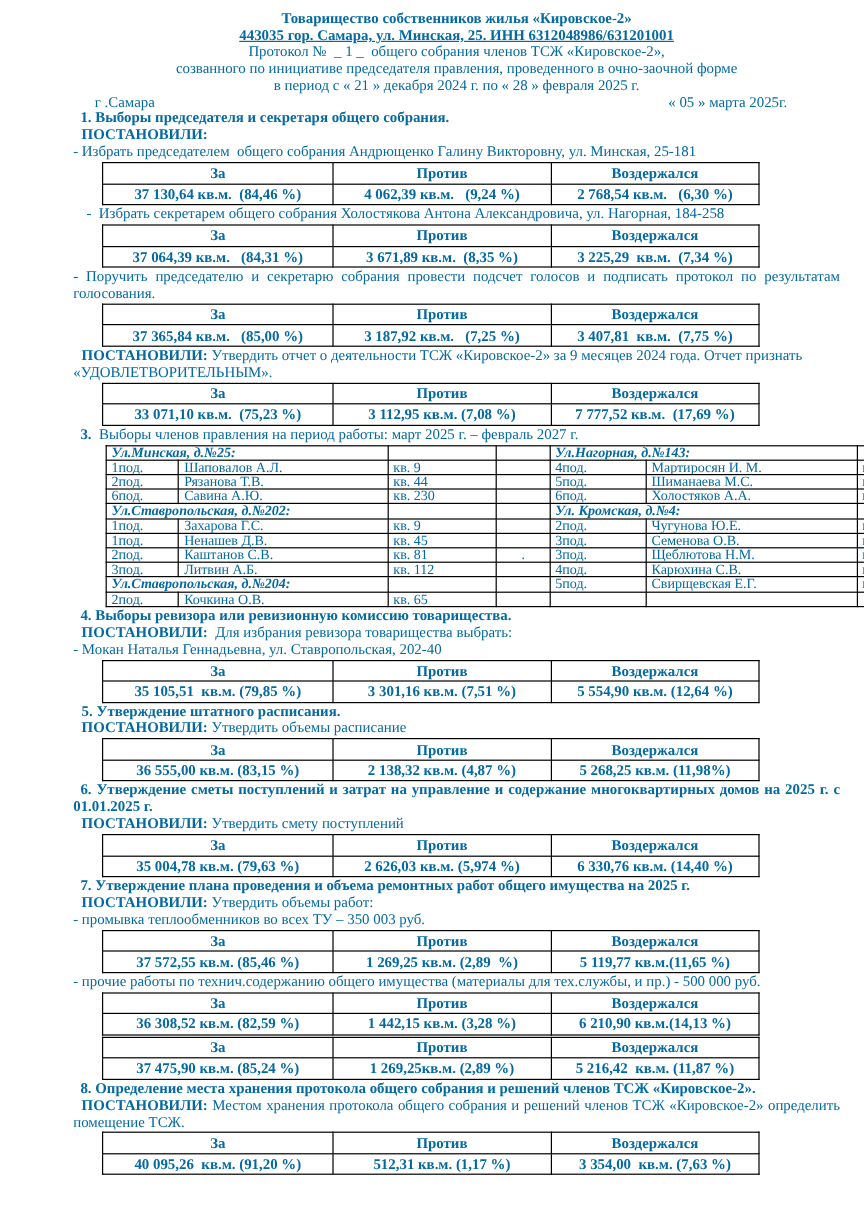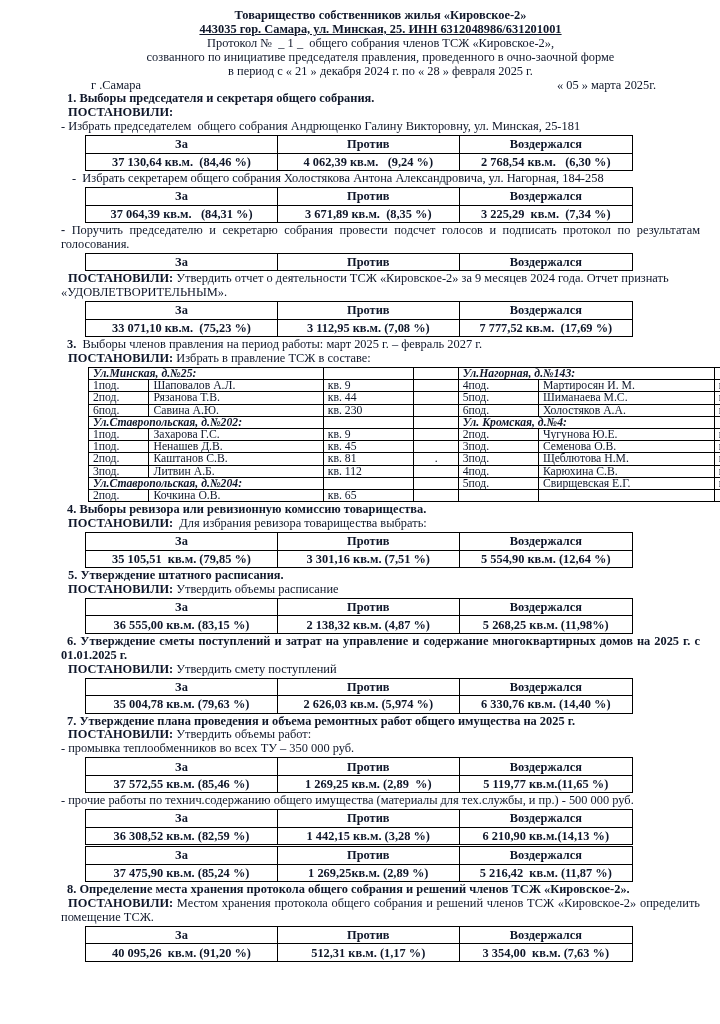--- a/index.html
+++ b/index.html
@@ -1,32 +1,32 @@
 <!DOCTYPE html>
 <html lang="ru"><head>
 <meta charset="utf-8">
 <style>
   html,body{margin:0;padding:0;background:#ffffff;}
   .page{
     position:relative;width:720px;height:1024px;box-sizing:border-box;
-    padding:9px 20px 0 61px;overflow:hidden;background:#ffffff;color:#0f172a;
+    padding:9px 20px 0 61px;overflow:hidden;background:#ffffff;color:#0369a1;
     font-family:"Liberation Serif","DejaVu Serif",serif;
     font-size:12.4px;line-height:13.9px;
   }
   .c{text-align:center;}
   .b{font-weight:bold;}
   .u{text-decoration:underline;}
   p{margin:0;padding:0;}
   .pw{white-space:pre-wrap;}
   .ind6{text-indent:6px;}
   .ind8{text-indent:7px;}
   .ind10{text-indent:11px;}
   .just{text-align:justify;}
   .row-between{display:flex;justify-content:space-between;}
-  .place{margin-left:30px;}
+  .place{margin-left:18px;}
   .date{margin-right:44px;}
   
   table.vt{
     border-collapse:collapse;table-layout:fixed;width:548px;margin:1px 0 1px 24px;
   }
   table.vt td{
     border:1px solid #000;text-align:center;vertical-align:middle;
     font-weight:bold;font-size:12.4px;height:16.5px;line-height:14px;
     padding:0 2px;white-space:pre-wrap;overflow:hidden;
   }
@@ -111,20 +111,25 @@
         <col style="width:35.1%">
         <col style="width:33.2%">
         <col>
       </colgroup>
     <tbody>
       <tr>
         <td>За</td>
         <td>Против</td>
         <td>Воздержался</td>
       </tr>
+      <tr>
+        <td>37 365,84 кв.м.   (85,00 %)</td>
+        <td>3 187,92 кв.м.   (7,25 %)</td>
+        <td>3 407,81  кв.м.  (7,75 %)</td>
+      </tr>
     </tbody>
   </table>
 
   <p class="ind8"><b>ПОСТАНОВИЛИ:</b><span> Утвердить отчет о деятельности ТСЖ «Кировское-2» за 9 месяцев 2024 года. Отчет признать «УДОВЛЕТВОРИТЕЛЬНЫМ».</span></p>
 
   <table class="vt">
     <colgroup>
         <col style="width:35.1%">
         <col style="width:33.2%">
         <col>
@@ -137,21 +142,20 @@
       </tr>
       <tr>
         <td>33 071,10 кв.м.  (75,23 %)</td>
         <td>3 112,95 кв.м. (7,08 %)</td>
         <td>7 777,52 кв.м.  (17,69 %)</td>
       </tr>
     </tbody>
   </table>
 
   <div class="ind6"><b>3.</b><span class="pw">  Выборы членов правления на период работы: март 2025 г. – февраль 2027 г.</span></div>
-  <p class="ind8"><b>ПОСТАНОВИЛИ:</b><span> Избрать в правление ТСЖ в составе:</span></p>
 
   <table class="bt">
     <colgroup>
       <col style="width:8.6%">
         <col style="width:24.8%">
         <col style="width:12.9%">
         <col style="width:6.3%">
       <col style="width:11.4%">
         <col style="width:25%">
         <col>
@@ -249,20 +253,21 @@
         <td class="dotc"></td>
         <td></td>
         <td></td>
         <td></td>
       </tr>
     </tbody>
   </table>
 
   <div class="b ind6">4. Выборы ревизора или ревизионную комиссию товарищества.</div>
   <p class="ind8"><b>ПОСТАНОВИЛИ:</b><span class="pw">  Для избрания ревизора товарищества выбрать:</span></p>
+  <p>- Мокан Наталья Геннадьевна, ул. Ставропольская, 202-40</p>
 
   <table class="vt">
     <colgroup>
         <col style="width:35.1%">
         <col style="width:33.2%">
         <col>
       </colgroup>
     <tbody>
       <tr>
         <td>За</td>
@@ -318,21 +323,21 @@
       <tr>
         <td>35 004,78 кв.м. (79,63 %)</td>
         <td>2 626,03 кв.м. (5,974 %)</td>
         <td>6 330,76 кв.м. (14,40 %)</td>
       </tr>
     </tbody>
   </table>
 
   <div class="b ind6">7. Утверждение плана проведения и объема ремонтных работ общего имущества на 2025 г.</div>
   <p class="ind8"><b>ПОСТАНОВИЛИ:</b><span> Утвердить объемы работ:</span></p>
-  <p>- промывка теплообменников во всех ТУ – 350 000 руб.</p>
+  <p>- промывка теплообменников во всех ТУ – 350 003 руб.</p>
 
   <table class="vt">
     <colgroup>
         <col style="width:35.1%">
         <col style="width:33.2%">
         <col>
       </colgroup>
     <tbody>
       <tr>
         <td>За</td>

